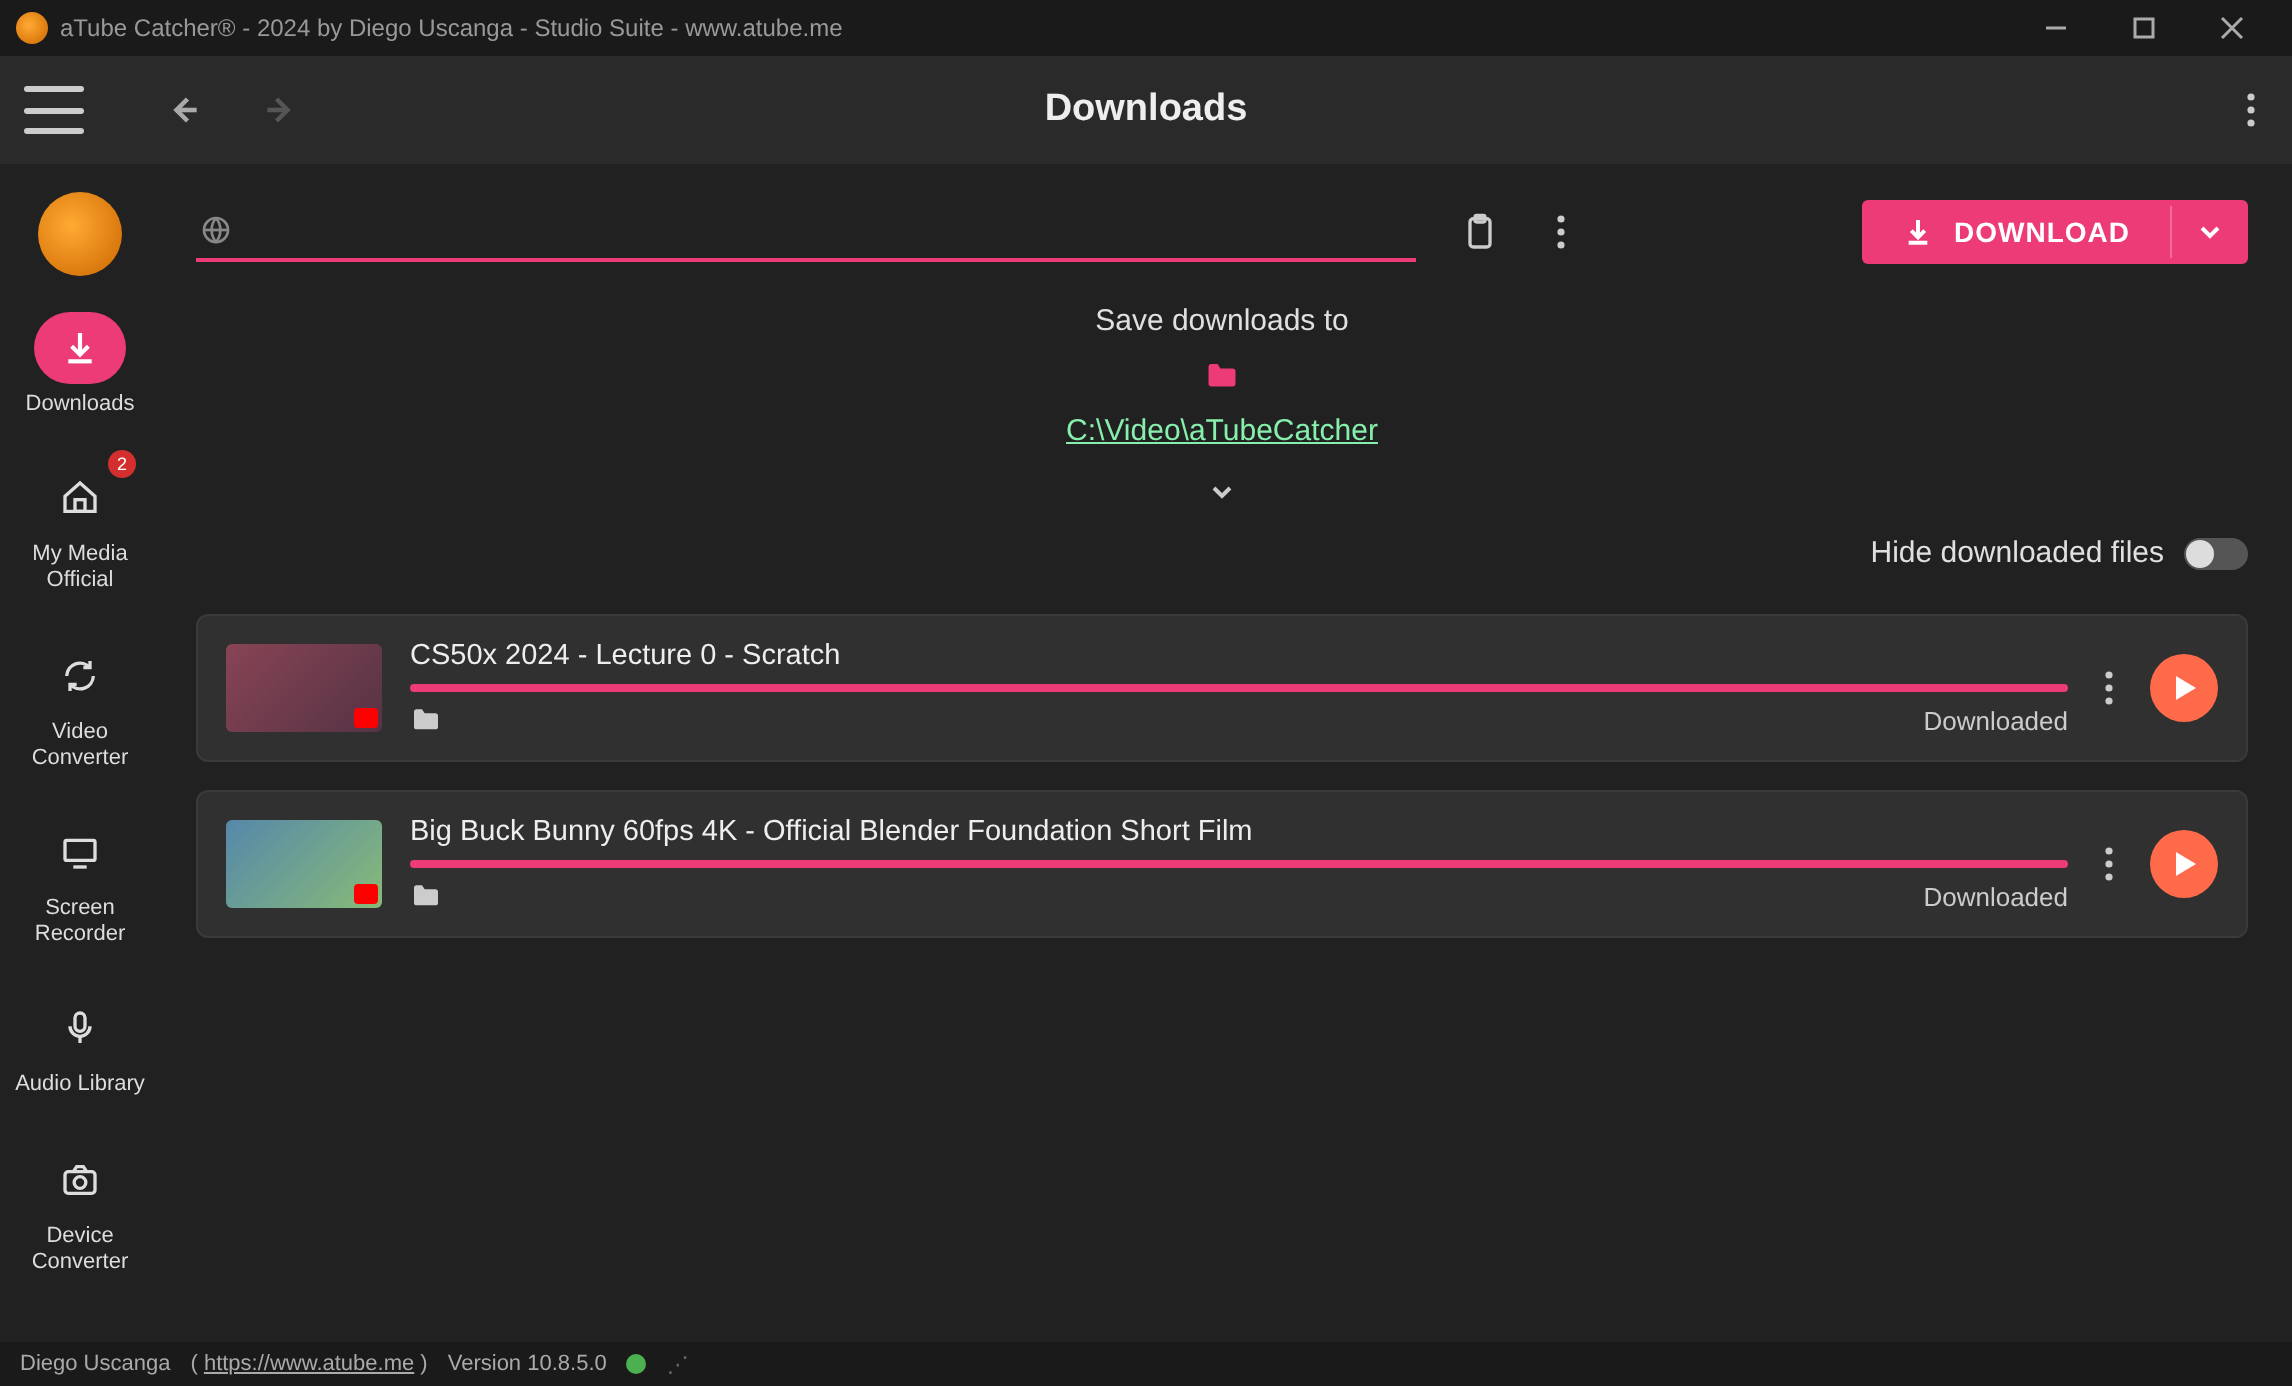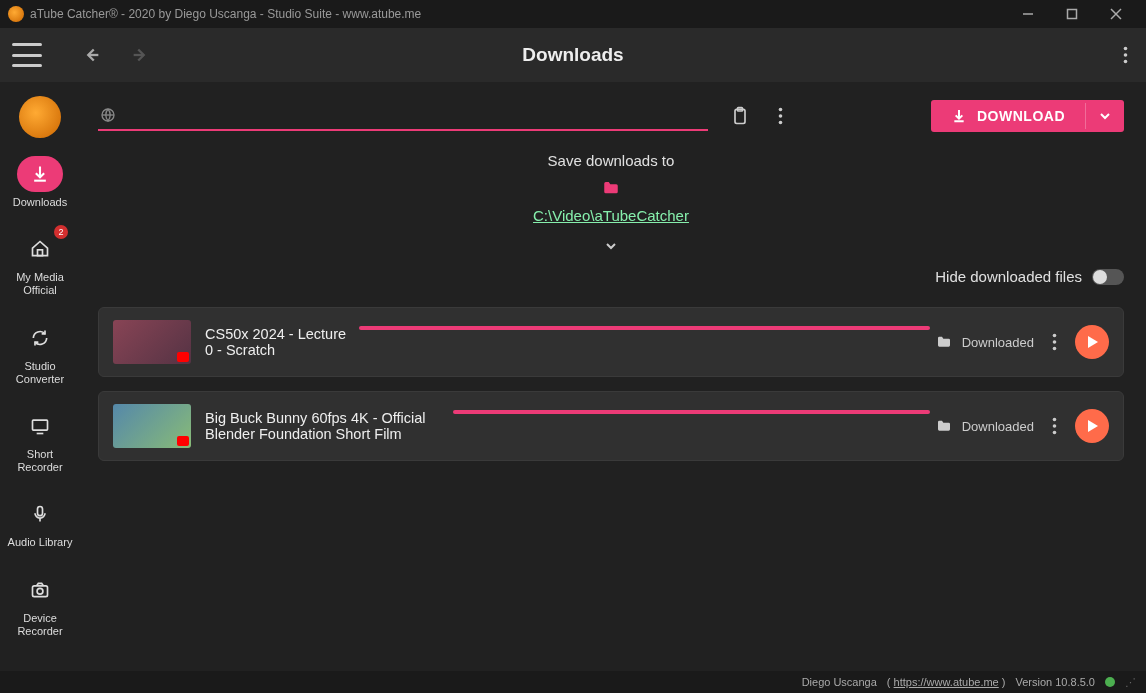--- a/index.html
+++ b/index.html
@@ -42,40 +42,40 @@
 .folder-pink { color: #ec3b77; }
 .hide-row { margin-left: auto; display: flex; align-items: center; gap: 10px; }
 .toggle { width: 32px; height: 16px; background: #555; border-radius: 8px; position: relative; cursor: pointer; }
 .toggle-knob { width: 14px; height: 14px; background: #ddd; border-radius: 50%; position: absolute; top: 1px; left: 1px; }
 
 .downloads-list { margin-top: 22px; display: flex; flex-direction: column; gap: 14px; flex: 1; }
 .download-item { background: #303030; border: 1px solid #3a3a3a; border-radius: 6px; padding: 12px 14px; display: flex; align-items: center; gap: 14px; }
 .thumb { width: 78px; height: 44px; border-radius: 3px; background: linear-gradient(135deg, #884455, #553344); position: relative; overflow: hidden; }
 .thumb.bunny { background: linear-gradient(135deg, #5588aa, #88bb77); }
 .thumb-badge { position: absolute; bottom: 2px; right: 2px; width: 12px; height: 10px; background: #ff0000; border-radius: 2px; }
-.item-body { flex: 1; display: flex; flex-direction: row; gap: 6px; }
+.item-body { flex: 1; display: flex; flex-direction: column; gap: 6px; }
 .item-title { font-size: 14.5px; color: #eee; }
 .progress-bar { height: 4px; background: #ec3b77; border-radius: 2px; width: 100%; }
 .item-meta { display: flex; align-items: center; gap: 10px; }
 .item-status { margin-left: auto; font-size: 13px; color: #ccc; }
 .item-more { color: #ccc; cursor: pointer; padding: 4px; }
 .play-btn { width: 34px; height: 34px; border-radius: 50%; background: #ff6b4a; display: flex; align-items: center; justify-content: center; cursor: pointer; color: #fff; }
 
-.statusbar { height: 22px; background: #1a1a1a; display: flex; align-items: center; justify-content: flex-end; padding: 0 10px; font-size: 11px; color: #aaa; gap: 10px; }
+.statusbar { height: 22px; background: #1a1a1a; display: flex; align-items: center; justify-content: flex-start; padding: 0 10px; font-size: 11px; color: #aaa; gap: 10px; }
 .statusbar a { color: #aaa; text-decoration: underline; }
 .status-dot { width: 10px; height: 10px; border-radius: 50%; background: #4caf50; }
 
 svg { display: block; }
 </style>
 </head>
 <body>
 
 <div class="titlebar">
   <div class="titlebar-icon"></div>
-  <span>aTube Catcher® - 2020 by Diego Uscanga - Studio Suite - www.atube.me</span>
+  <span>aTube Catcher® - 2024 by Diego Uscanga - Studio Suite - www.atube.me</span>
   <div class="titlebar-controls">
     <div class="titlebar-btn">
         <svg width="12" height="12" viewBox="0 0 12 12">
           <line x1="1" y1="6" x2="11" y2="6" stroke="currentColor" stroke-width="1.5"></line>
         </svg>
       </div>
     <div class="titlebar-btn">
         <svg width="12" height="12" viewBox="0 0 12 12">
           <rect x="1.5" y="1.5" width="9" height="9" fill="none" stroke="currentColor" stroke-width="1.5"></rect>
         </svg>
@@ -146,31 +146,31 @@
 
     <div class="sidebar-item">
       <div class="sidebar-icon-circle">
           <svg width="20" height="20" viewBox="0 0 24 24" fill="none" stroke="#ddd" stroke-width="2">
             <path d="M4 12a8 8 0 0 1 14-5"></path>
             <polyline points="18 3 18 7 14 7"></polyline>
             <path d="M20 12a8 8 0 0 1-14 5"></path>
             <polyline points="6 21 6 17 10 17"></polyline>
           </svg>
         </div>
-      <span>Studio Converter</span>
+      <span>Video Converter</span>
     </div>
 
     <div class="sidebar-item">
       <div class="sidebar-icon-circle">
           <svg width="20" height="20" viewBox="0 0 24 24" fill="none" stroke="#ddd" stroke-width="2">
             <rect x="3" y="5" width="18" height="12" rx="1"></rect>
             <line x1="8" y1="21" x2="16" y2="21"></line>
           </svg>
         </div>
-      <span>Short Recorder</span>
+      <span>Screen Recorder</span>
     </div>
 
     <div class="sidebar-item">
       <div class="sidebar-icon-circle">
           <svg width="20" height="20" viewBox="0 0 24 24" fill="none" stroke="#ddd" stroke-width="2">
             <rect x="9" y="3" width="6" height="11" rx="3"></rect>
             <path d="M6 11a6 6 0 0 0 12 0"></path>
             <line x1="12" y1="17" x2="12" y2="21"></line>
           </svg>
         </div>
@@ -178,21 +178,21 @@
     </div>
 
     <div class="sidebar-item">
       <div class="sidebar-icon-circle">
           <svg width="20" height="20" viewBox="0 0 24 24" fill="none" stroke="#ddd" stroke-width="2">
             <rect x="3" y="7" width="18" height="13" rx="2"></rect>
             <circle cx="12" cy="13.5" r="3.5"></circle>
             <path d="M8 7l2-3h4l2 3"></path>
           </svg>
         </div>
-      <span>Device Recorder</span>
+      <span>Device Converter</span>
     </div>
   </div>
 
   <div class="main">
     <div class="url-row">
       <div class="url-input-wrap">
         <span>
             <svg width="16" height="16" viewBox="0 0 24 24" fill="none" stroke="#888" stroke-width="2">
               <circle cx="12" cy="12" r="9"></circle>
               <line x1="3" y1="12" x2="21" y2="12"></line>

